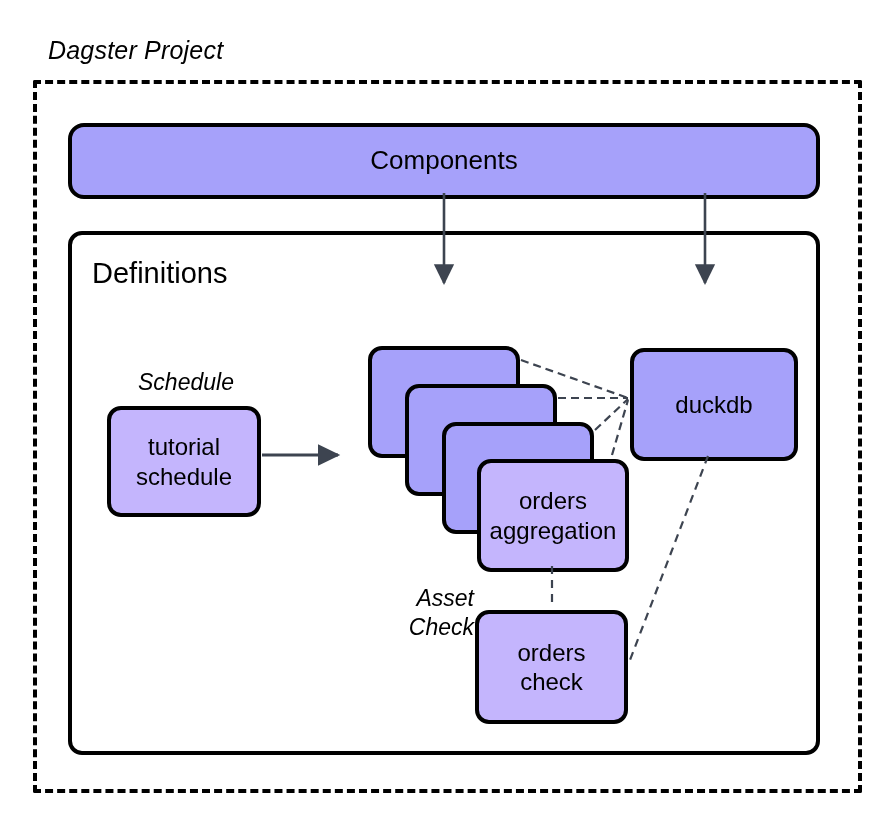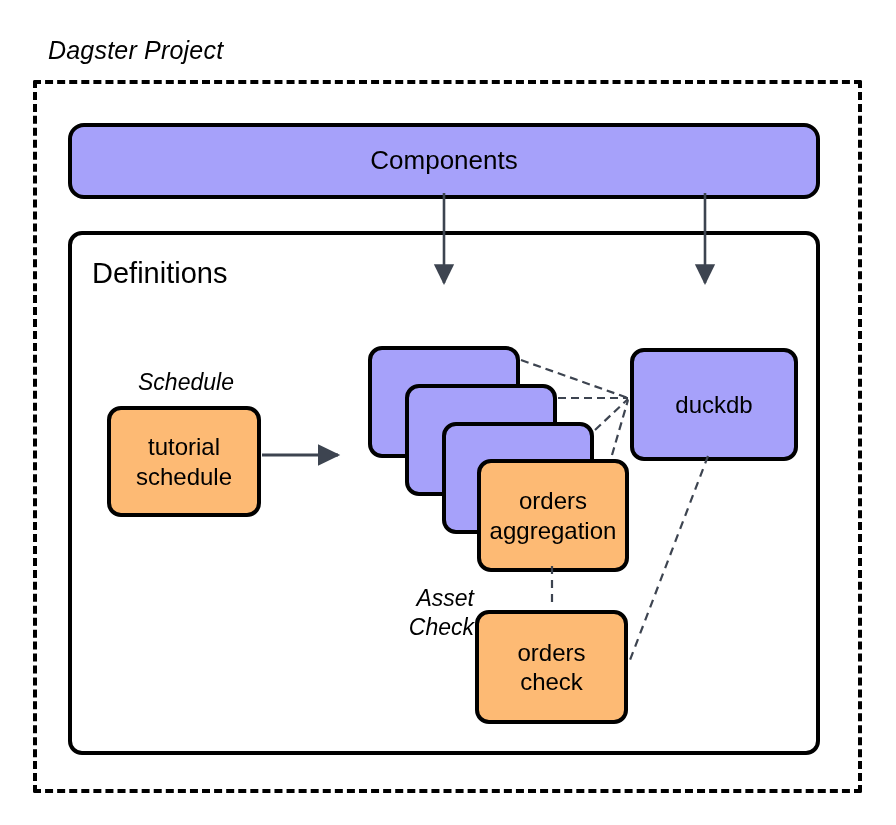--- a/index.html
+++ b/index.html
@@ -66,21 +66,21 @@
     border: 4px solid #000000;
     border-radius: 14px;
     display: flex;
     align-items: center;
     justify-content: center;
     text-align: center;
     color: #000000;
     line-height: 1.22;
   }
   .node-purple { background: #a6a1fa; }
-  .node-white  { background: #fdba74; }
+  .node-white  { background: #c4b5fd; }
 
   .components-box {
     font-size: 26px;
     border-radius: 16px;
   }
   .node-text { white-space: pre-line; font-size: 24px; }
   .duckdb-text { font-size: 24px; }
 </style>
 </head>
 <body>

